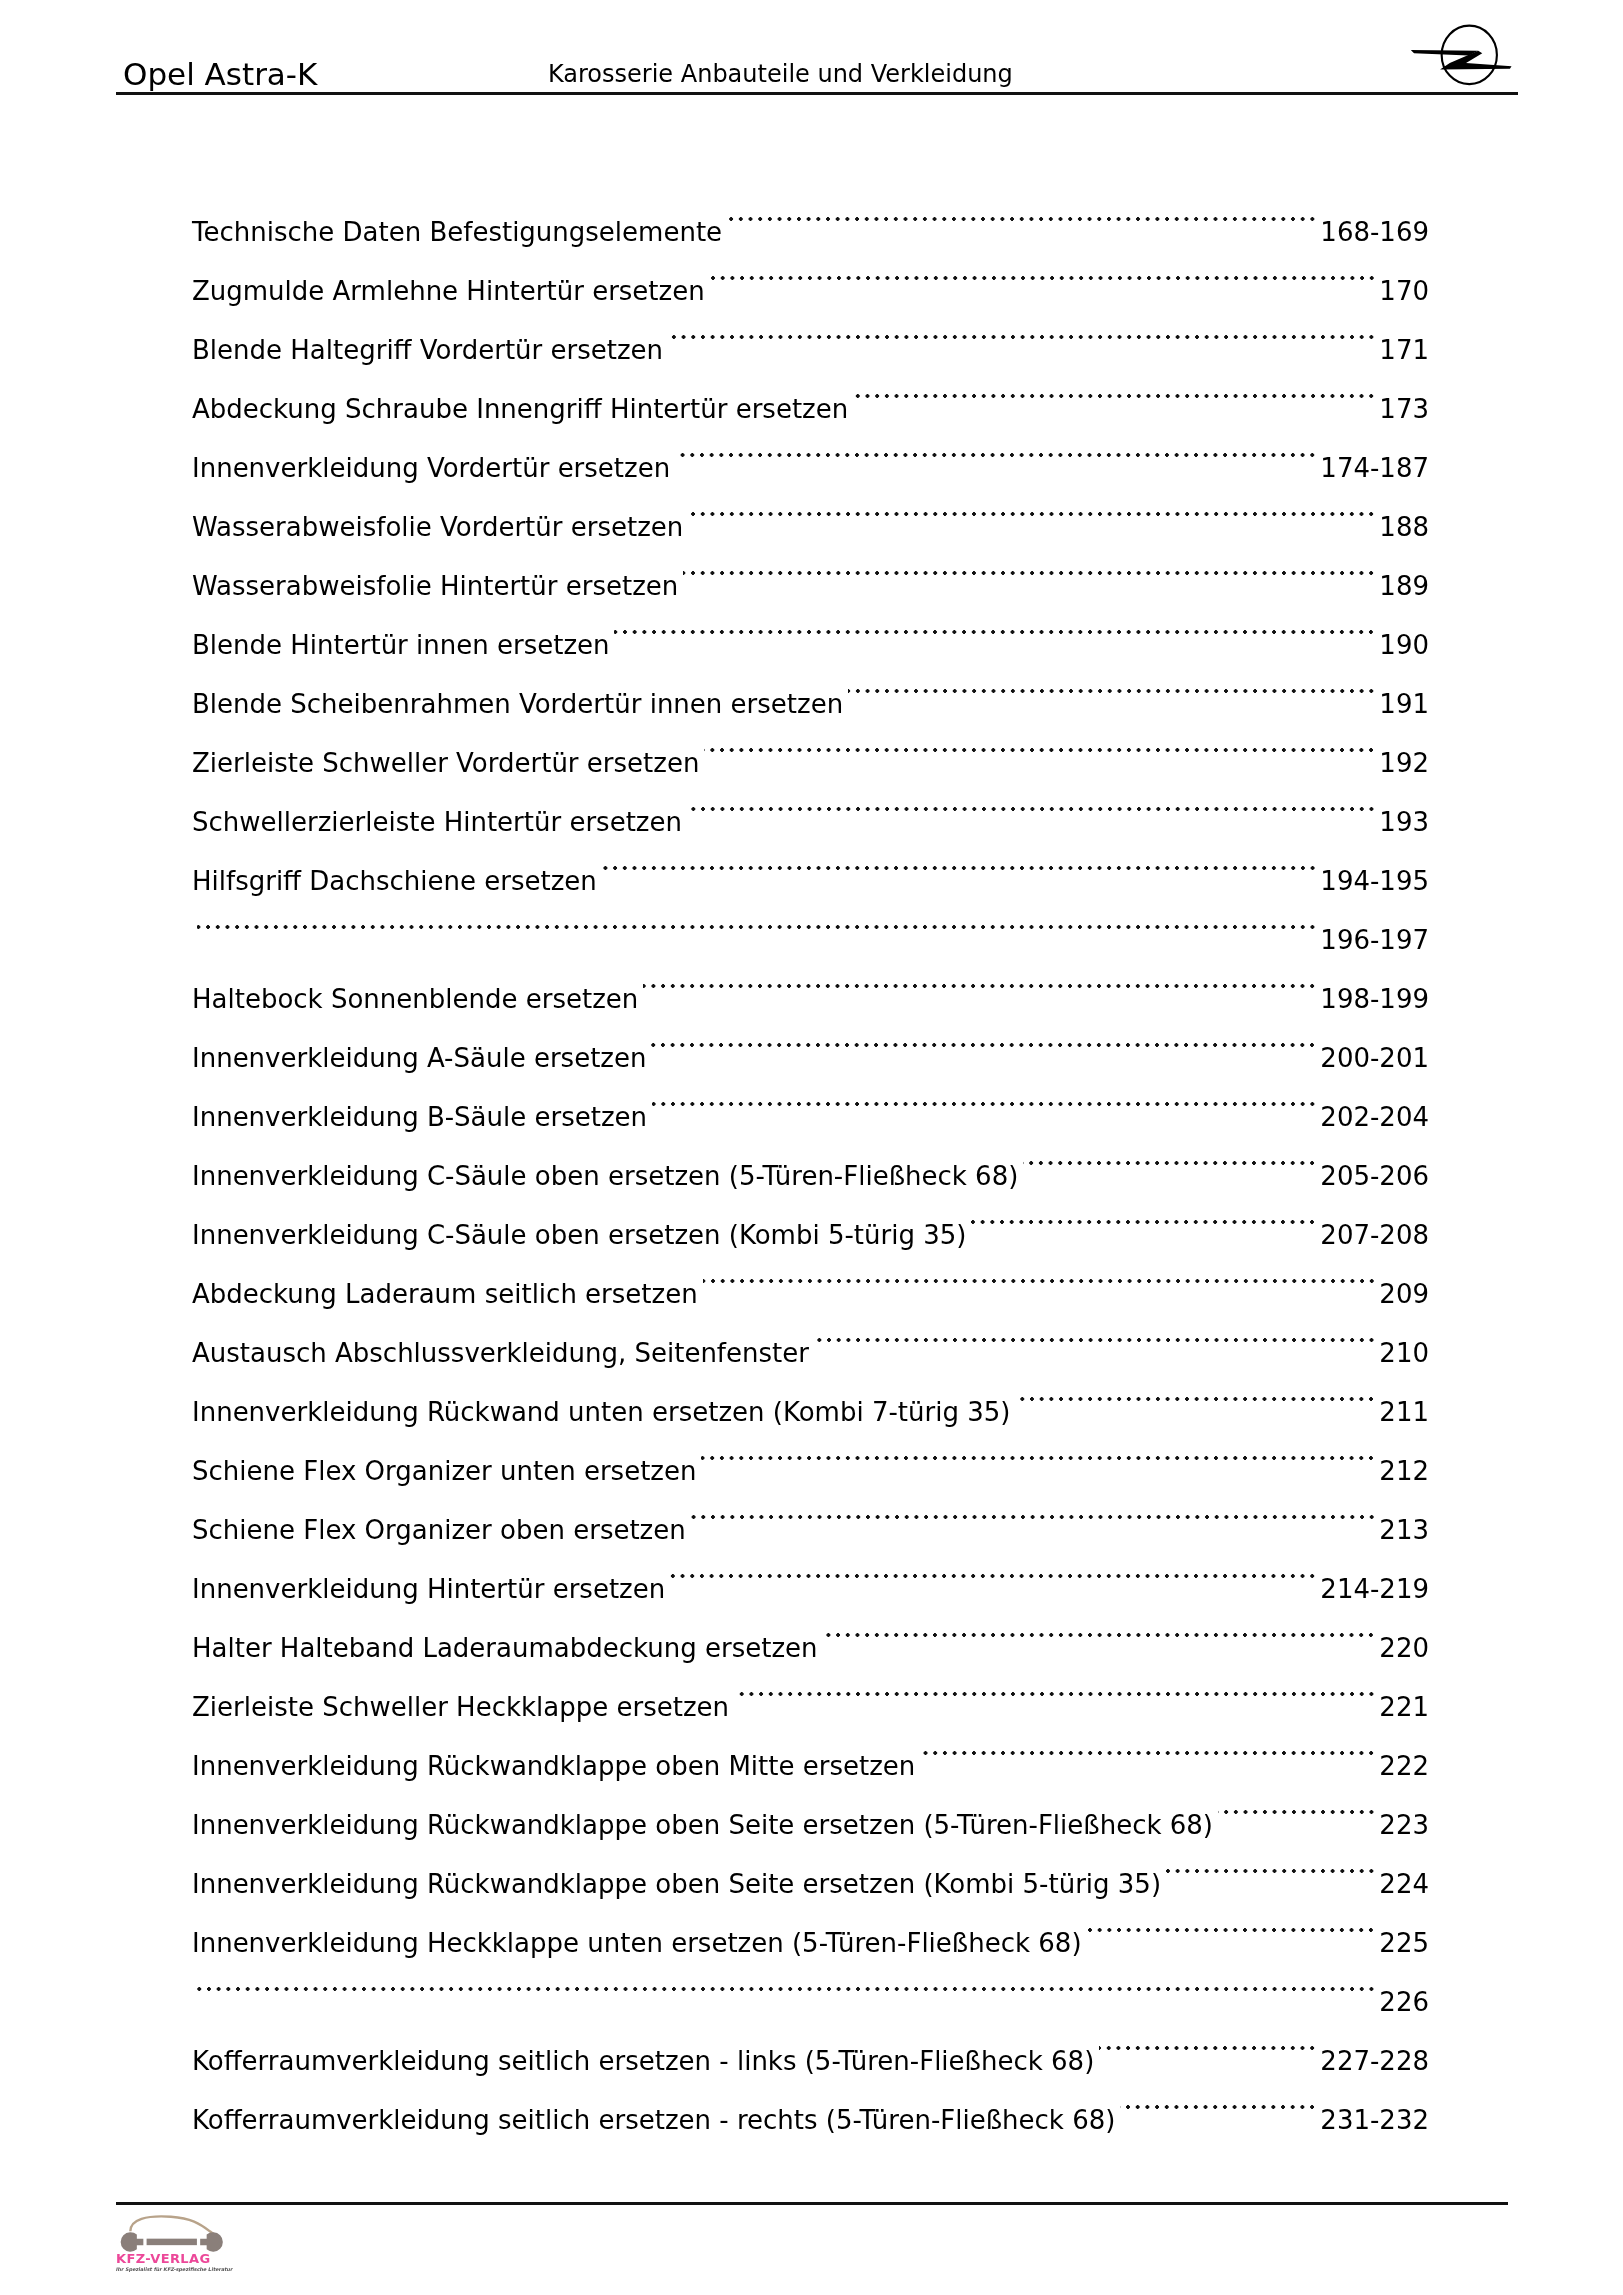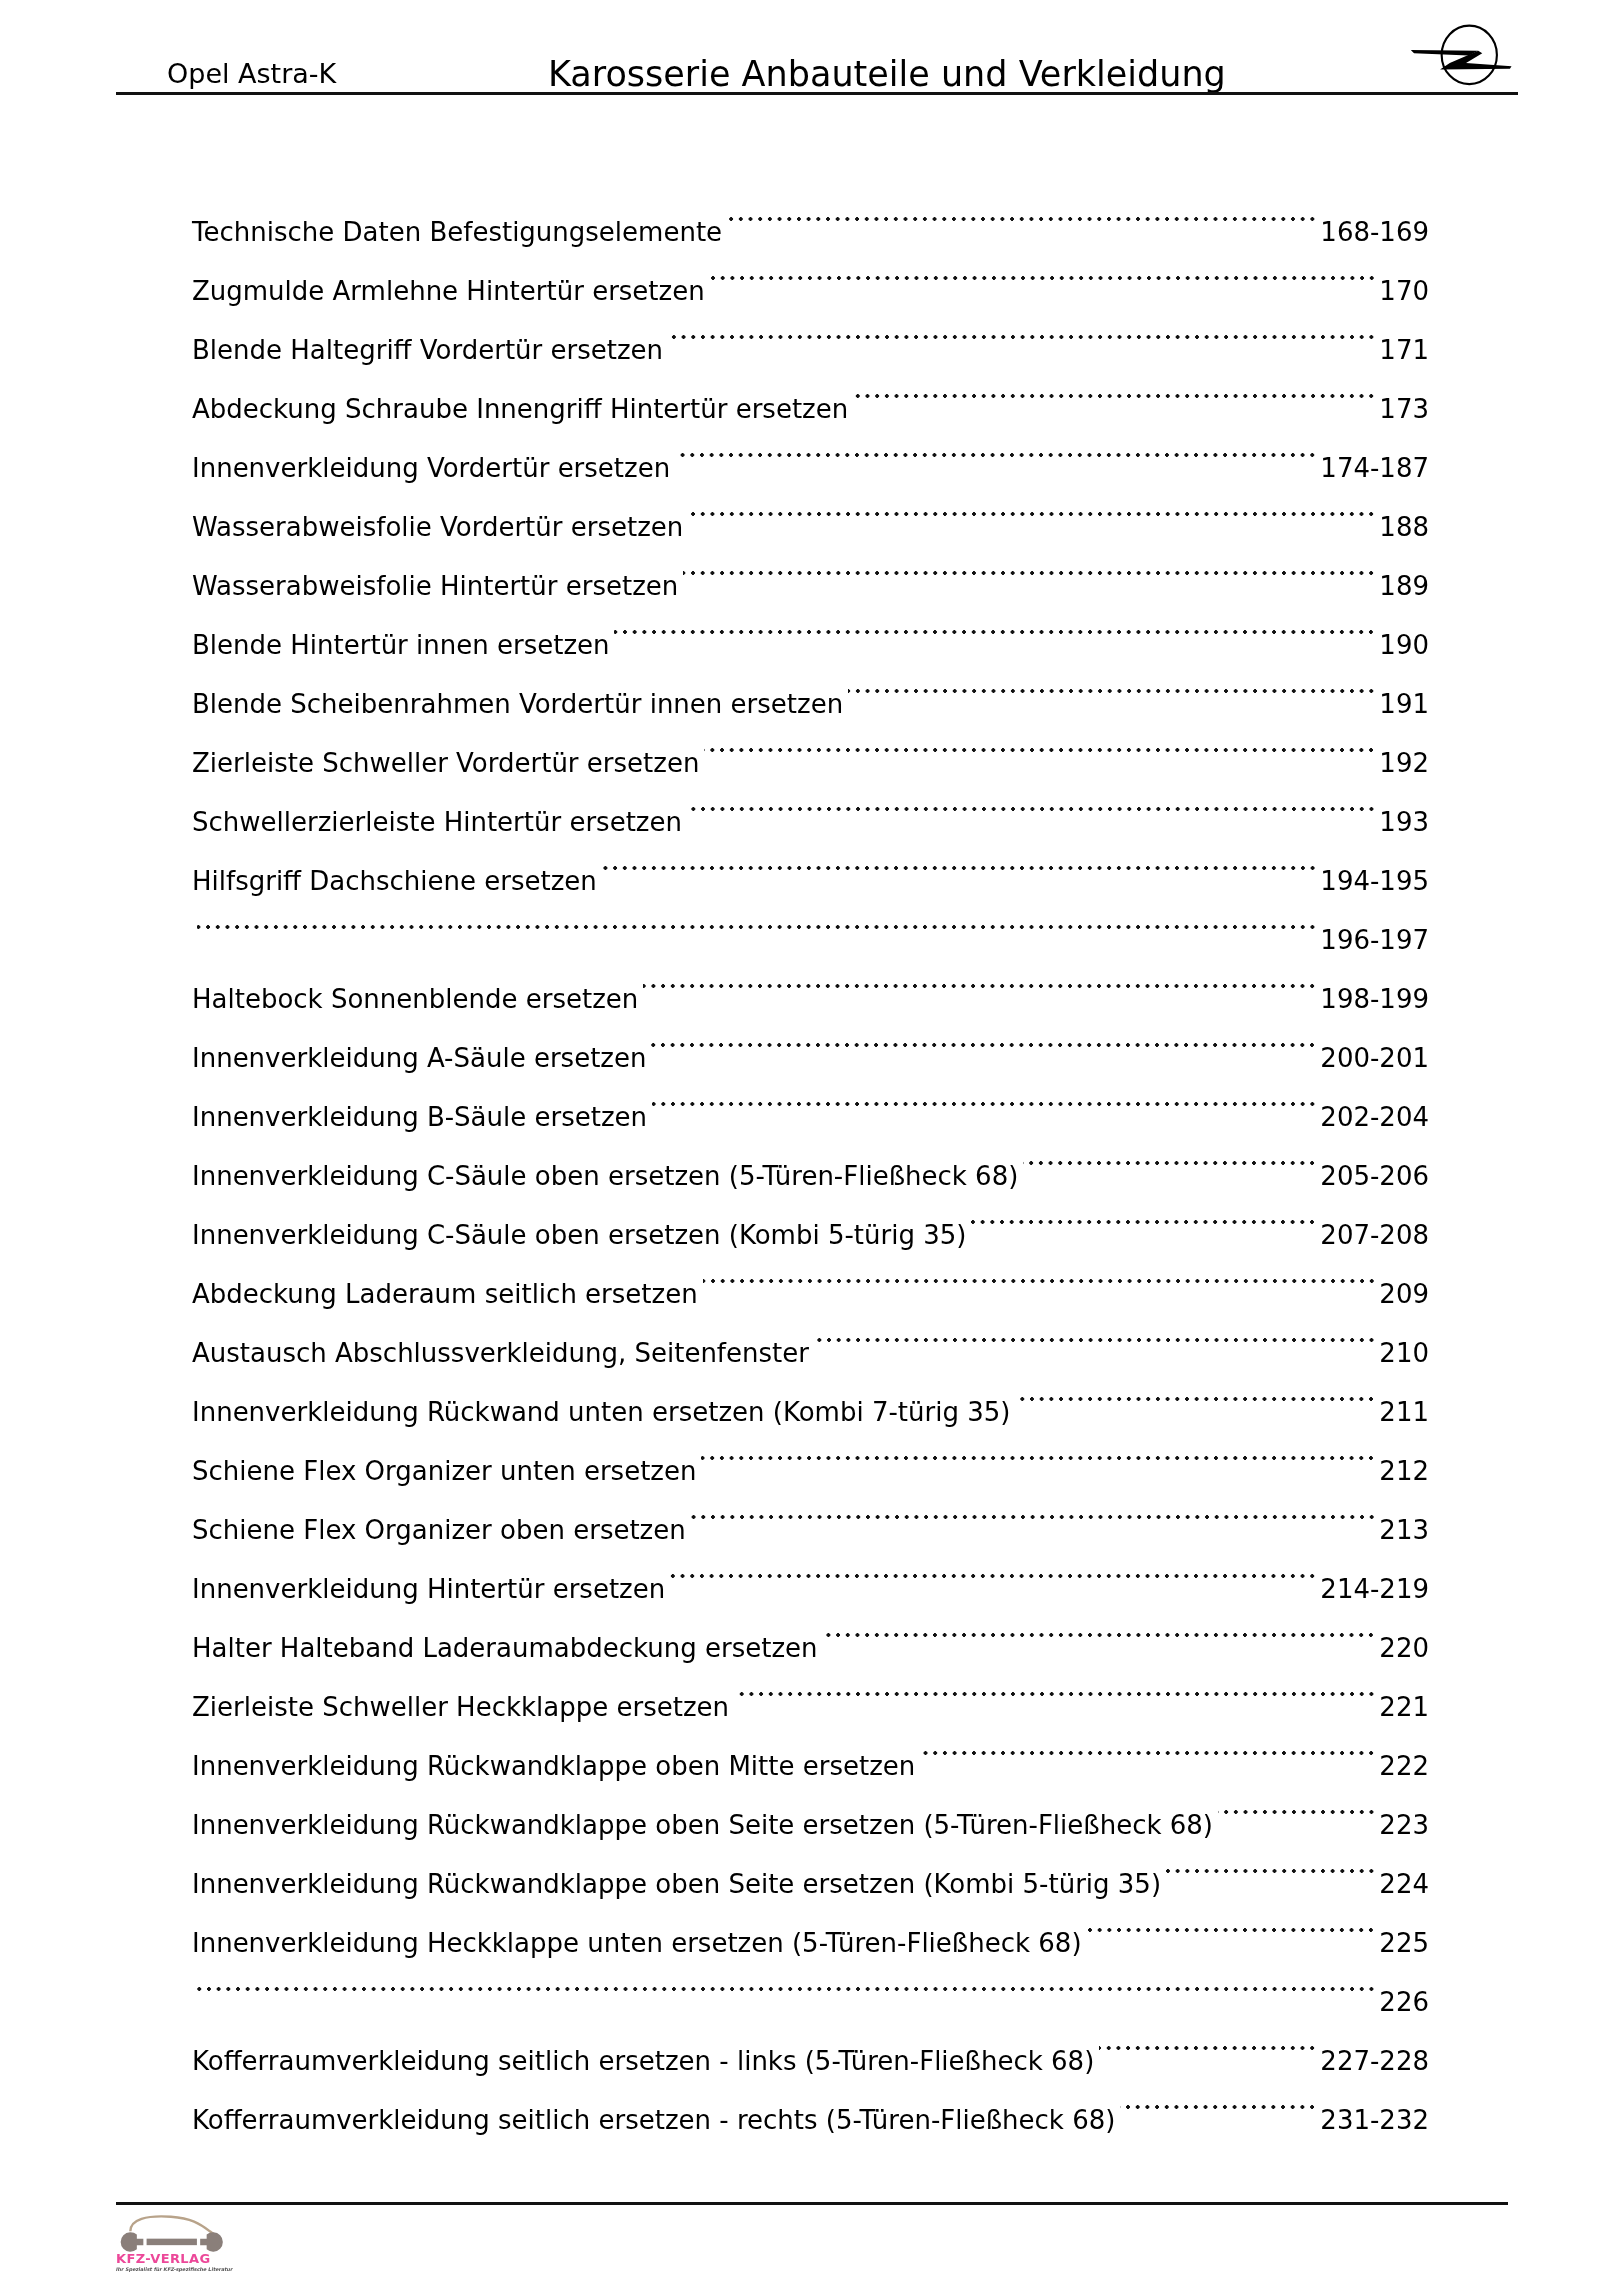--- a/index.html
+++ b/index.html
@@ -1,19 +1,19 @@
 <!DOCTYPE html>
 <html style="font-size:13px"><head>
 <meta charset="utf-8">
 <style>
   html, body { margin: 0; padding: 0; background: #ffffff; }
   body { width: 1624px; height: 2295px; position: relative; overflow: hidden;
          font-family: "DejaVu Sans", sans-serif; color: #000; }
-  .header-left { position: absolute; left: 123px; top: 58px; font-size: 27px; line-height: 32px; white-space: nowrap; margin-left: 44px; }
-  .header-title { position: absolute; left: 548px; top: 58px; font-size: 35px; line-height: 32px; white-space: nowrap; }
+  .header-left { position: absolute; left: 123px; top: 58px; font-size: 31px; line-height: 32px; white-space: nowrap; }
+  .header-title { position: absolute; left: 548px; top: 58px; font-size: 24px; line-height: 32px; white-space: nowrap; }
   .header-rule { position: absolute; left: 116px; top: 92px; width: 1402px; height: 3.2px; background: #111; }
   .opel-logo { position: absolute; left: 1409px; top: 24px; width: 110px; height: 65px; }
   .toc { position: absolute; left: 192px; top: 182px; width: 1237px; }
   .toc-row { display: flex; align-items: baseline; height: 59px; line-height: 59px; font-size: 26px; white-space: nowrap; }
   .toc-title { flex: 0 0 auto; }
   .toc-leader { flex: 1 1 auto; overflow: hidden; margin: 0 3.2px 0 4.9px; position: relative; height: 59px; }
   .toc-leader::before {
     content: ""; position: absolute; left: 0; right: 0; bottom: 20px; height: 4px;
     background-image: radial-gradient(circle, #111 1.8px, transparent 2.1px);
     background-size: 9.7px 4px; background-repeat: repeat-x; background-position: right 0;

